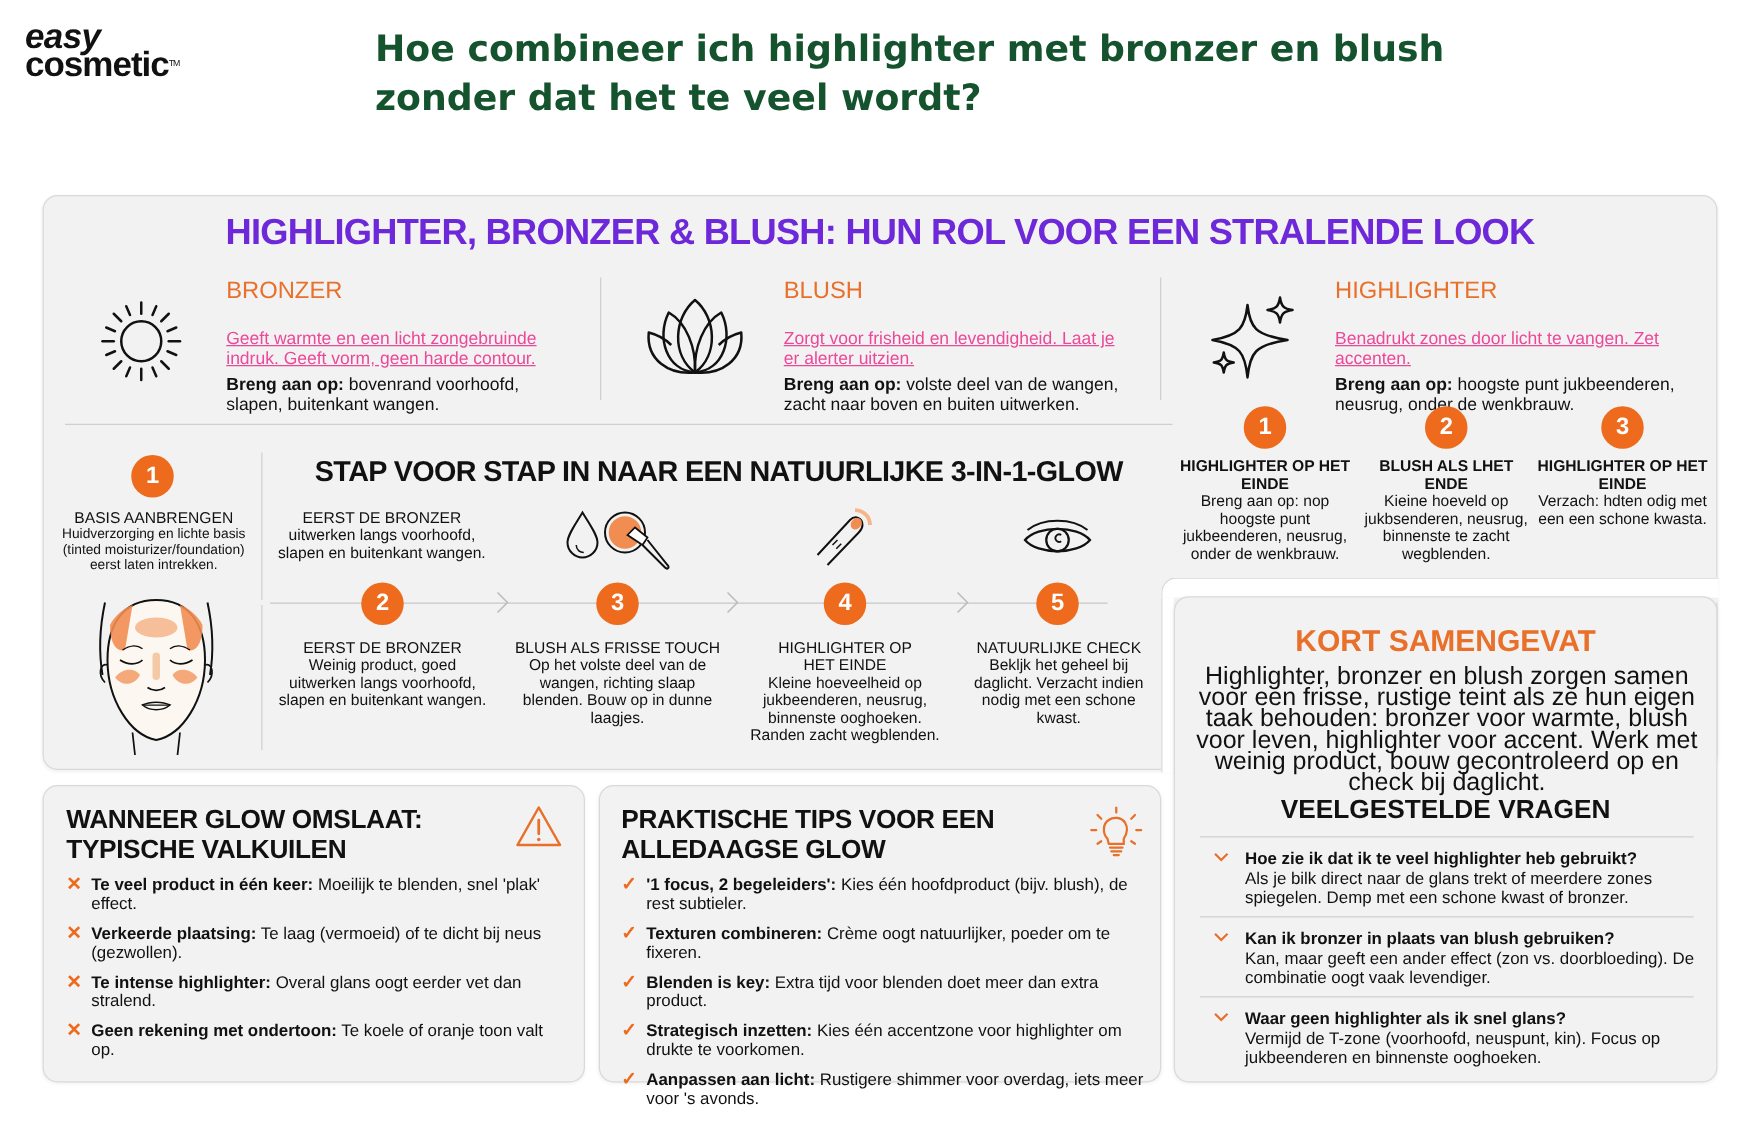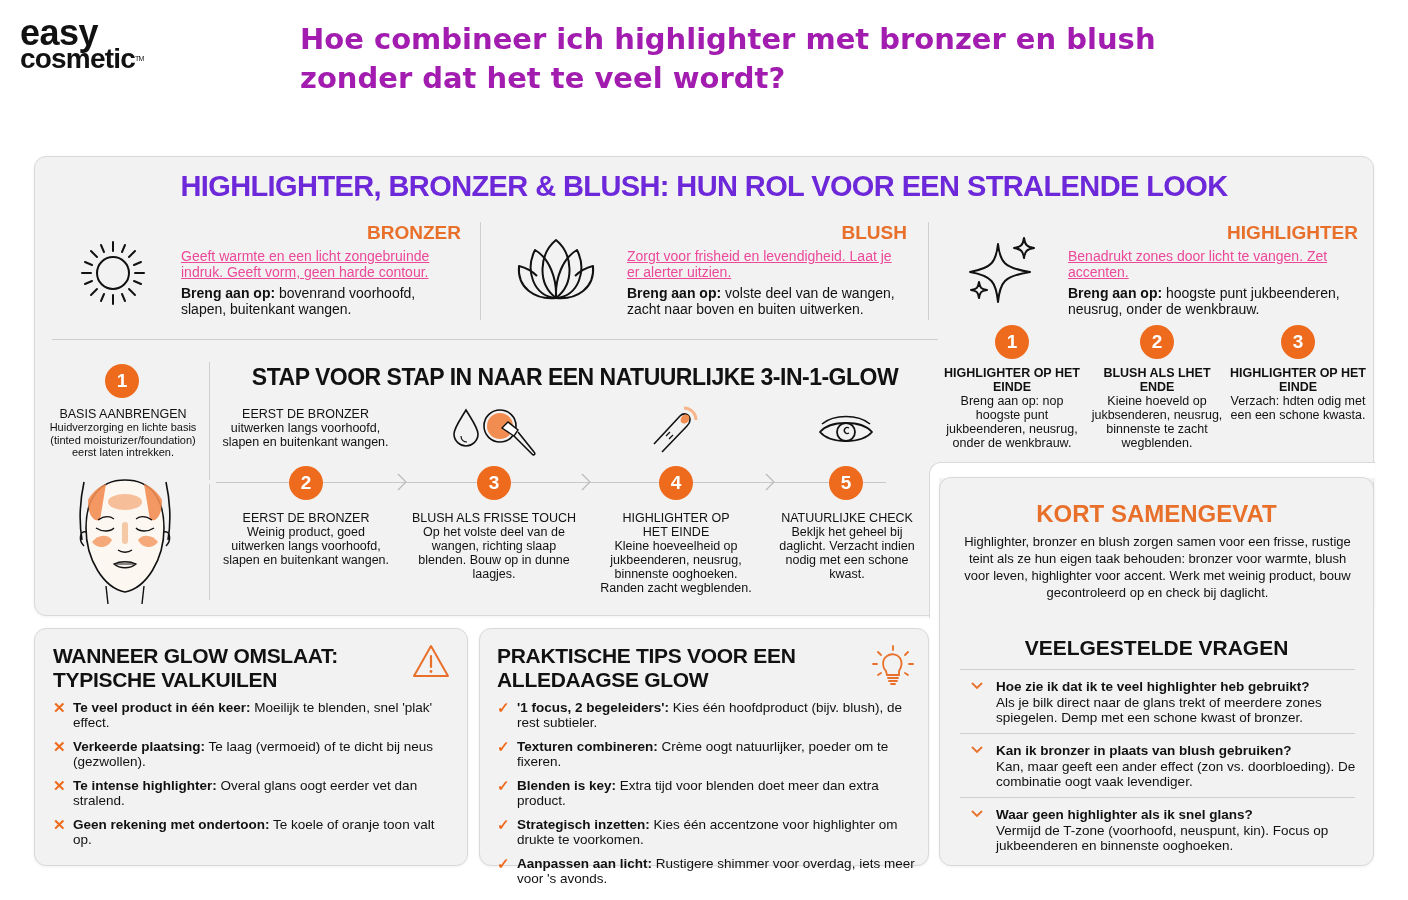--- a/index.html
+++ b/index.html
@@ -1,33 +1,33 @@
 <!DOCTYPE html>
 <html><head>
 <meta charset="utf-8">
 <style>
   * { box-sizing: border-box; margin: 0; padding: 0; }
   html, body { width: 1408px; height: 900px; background: #ffffff; overflow: hidden; }
   body { font-family: "Liberation Sans", sans-serif; color: #111; position: relative; }
 
   .logo { position: absolute; left: 20px; top: 18px; line-height: 0.82; font-weight: 900; font-family: "Liberation Sans", sans-serif; color: #111; }
-  .logo .l1 { font-size: 36px; letter-spacing: -0.5px; display: block; }
+  .logo .l1 { font-size: 28px; letter-spacing: -0.5px; display: block; font-style: italic; }
   .logo .l2 { font-size: 28px; letter-spacing: -0.8px; display: block; }
   .logo .tm { font-size: 7px; font-weight: 400; vertical-align: top; position: relative; top: 8px; }
 
-  .page-title { position: absolute; left: 300px; top: 20px; width: 960px; font-family: "DejaVu Sans", sans-serif; font-weight: bold; font-size: 29px; line-height: 39px; color: #a21caf; }
+  .page-title { position: absolute; left: 300px; top: 20px; width: 960px; font-family: "DejaVu Sans", sans-serif; font-weight: bold; font-size: 29px; line-height: 39px; color: #14532d; }
 
   .panel { position: absolute; background: #f2f2f2; border: 1px solid #d9d9d9; border-radius: 12px; box-shadow: 0 1px 3px rgba(0,0,0,0.06); }
   .badge { display: inline-flex; align-items: center; justify-content: center; width: 34px; height: 34px; border-radius: 50%; background: #ee6a1c; color: #fff; font-weight: bold; font-size: 19px; font-family: "Liberation Sans", sans-serif; }
 
   
   #top-panel { left: 34px; top: 156px; width: 1340px; height: 460px; }
   .roles-title { position: absolute; left: 0; top: 170px; width: 1408px; text-align: center; font-weight: bold; font-size: 29px; letter-spacing: -0.6px; color: #6d28d9; }
   .role { position: absolute; top: 222px; }
-  .role .role-name { font-weight: bold; font-size: 19px; color: #e8702a; margin-bottom: 4px; text-align: right; }
+  .role .role-name { font-weight: normal; font-size: 19px; color: #e8702a; margin-bottom: 18px; }
   .role .role-desc { font-size: 14px; line-height: 16px; color: #ec4899; text-decoration: underline; }
   .role .role-apply { font-size: 14px; line-height: 16px; color: #111; margin-top: 5px; }
   .role .role-apply b { font-weight: bold; }
   .role-icon { position: absolute; }
   .vsep { position: absolute; width: 1px; background: #cfcfcf; }
   .hsep { position: absolute; height: 1px; background: #cfcfcf; }
 
   .steps-title { position: absolute; left: 210px; top: 364px; width: 730px; text-align: center; font-weight: bold; font-size: 23px; letter-spacing: -0.5px; color: #111; }
 
   .step-col { position: absolute; text-align: center; font-size: 12.5px; line-height: 14px; color: #111; }
@@ -37,21 +37,21 @@
   .flow-line { position: absolute; top: 482px; height: 1px; background: #c8c8c8; }
   .chev { position: absolute; top: 472px; width: 20px; height: 20px; }
 
   
   .mini-step { position: absolute; text-align: center; font-size: 12.5px; line-height: 14px; color: #111; width: 140px; }
   .mini-step .st { font-weight: bold; }
 
   
   #summary-panel { left: 939px; top: 477px; width: 435px; height: 389px; }
   .sum-title { position: absolute; left: 939px; width: 435px; top: 500px; text-align: center; font-weight: bold; font-size: 24px; color: #e8702a; }
-  .sum-text { position: absolute; left: 955px; width: 405px; top: 533px; text-align: center; font-size: 13px; line-height: 17px; color: #111; }
+  .sum-text { position: absolute; left: 955px; width: 405px; top: 533px; text-align: center; font-size: 20px; line-height: 17px; color: #111; }
   .faq-title { position: absolute; left: 939px; width: 435px; top: 636px; text-align: center; font-weight: bold; font-size: 21px; color: #111; }
   .faq-item { position: absolute; left: 966px; width: 390px; font-size: 13.5px; line-height: 15.5px; color: #111; padding-left: 30px; }
   .faq-item .q { font-weight: bold; }
   .faq-item .chev-d { position: absolute; left: 4px; top: 2px; width: 14px; height: 10px; }
 
   
   #pitfalls-panel { left: 34px; top: 628px; width: 434px; height: 238px; }
   #tips-panel { left: 479px; top: 628px; width: 450px; height: 238px; }
   .bp-title { position: absolute; font-weight: bold; font-size: 21px; line-height: 24px; color: #111; letter-spacing: -0.3px; }
   .bp-list { position: absolute; list-style: none; }

